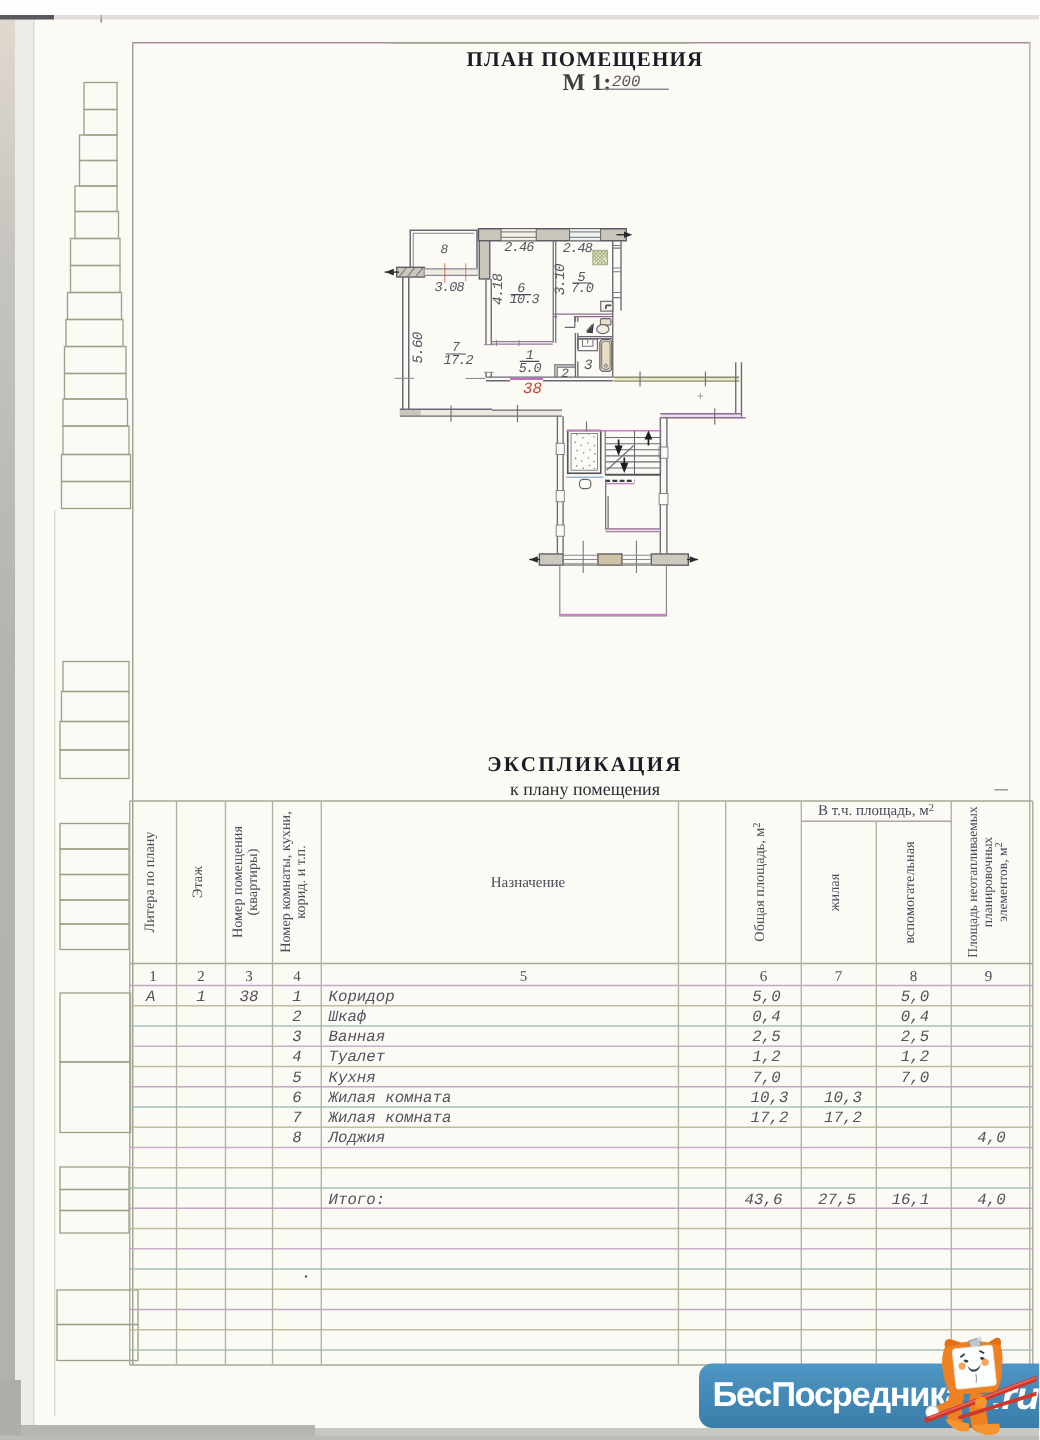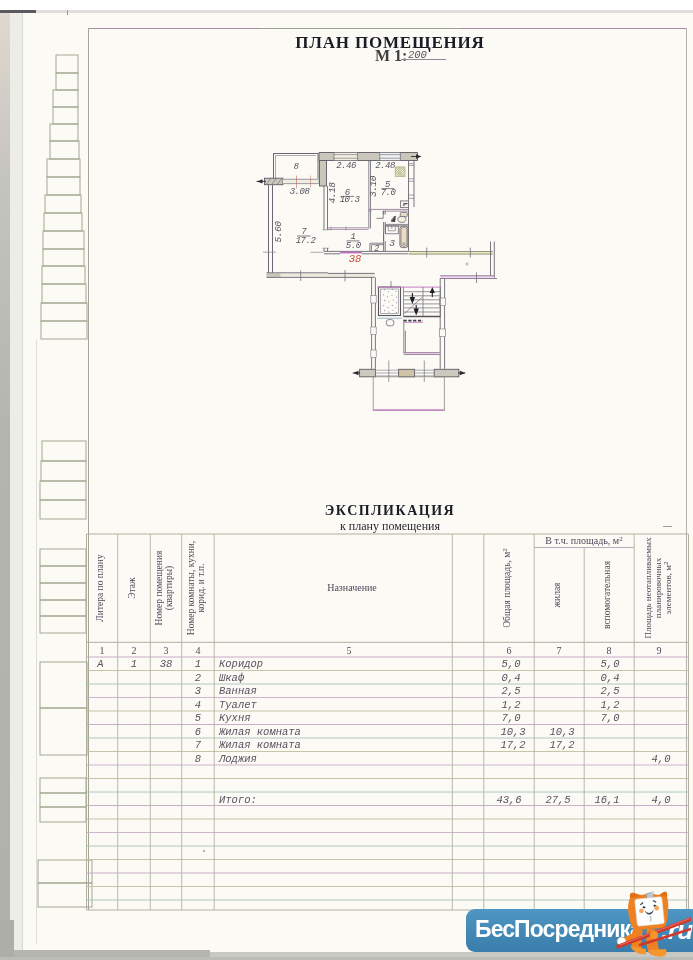--- a/index.html
+++ b/index.html
@@ -58,21 +58,21 @@
 <rect x="38" y="860" width="54" height="23"></rect>
         <rect x="38" y="883" width="54" height="24"></rect>
 </g>
 </svg>
 
 <div class="abs" style="left:88px;top:28px;width:599px;height:1px;background:#aa8aa2"></div>
 <div class="abs" style="left:260px;top:28px;width:200px;height:1px;background:#9aa48e"></div>
 <div class="abs" style="left:88px;top:28px;width:1px;height:882px;background:#a5a29a"></div>
 <div class="abs" style="left:686px;top:28px;width:1px;height:882px;background:#b5b2aa"></div>
 
-<div class="abs" style="left:240px;top:33px;width:300px;text-align:center;font-size:17px;font-weight:bold;letter-spacing:0.8px;color:#1c1c26">ПЛАН ПОМЕЩЕНИЯ</div>
+<div class="abs" style="left:240px;top:33px;width:300px;text-align:center;font-size:14px;font-weight:bold;letter-spacing:0.8px;color:#1c1c26">ПЛАН ПОМЕЩЕНИЯ</div>
 
 <div class="abs" style="left:375px;top:47px;font-size:16px;font-weight:bold;color:#404040">М 1:</div>
 <div class="abs" style="left:408px;top:49px;font-size:10.5px;font-style:italic;font-family:Liberation Mono, monospace;color:#5c5258">200</div>
 <div class="abs" style="left:401px;top:59px;width:45px;height:1px;background:#8c8992"></div>
 
 <svg class="abs" style="left:250px;top:140px" width="260" height="280" viewBox="250 140 260 280" fill="none">
 
 <rect x="273.5" y="153.5" width="44.5" height="30" stroke="#6b6872" stroke-width="1"></rect>
 <path d="M275.5 183 V155.5 H316" stroke="#8b8892" stroke-width="0.7"></path>
 

